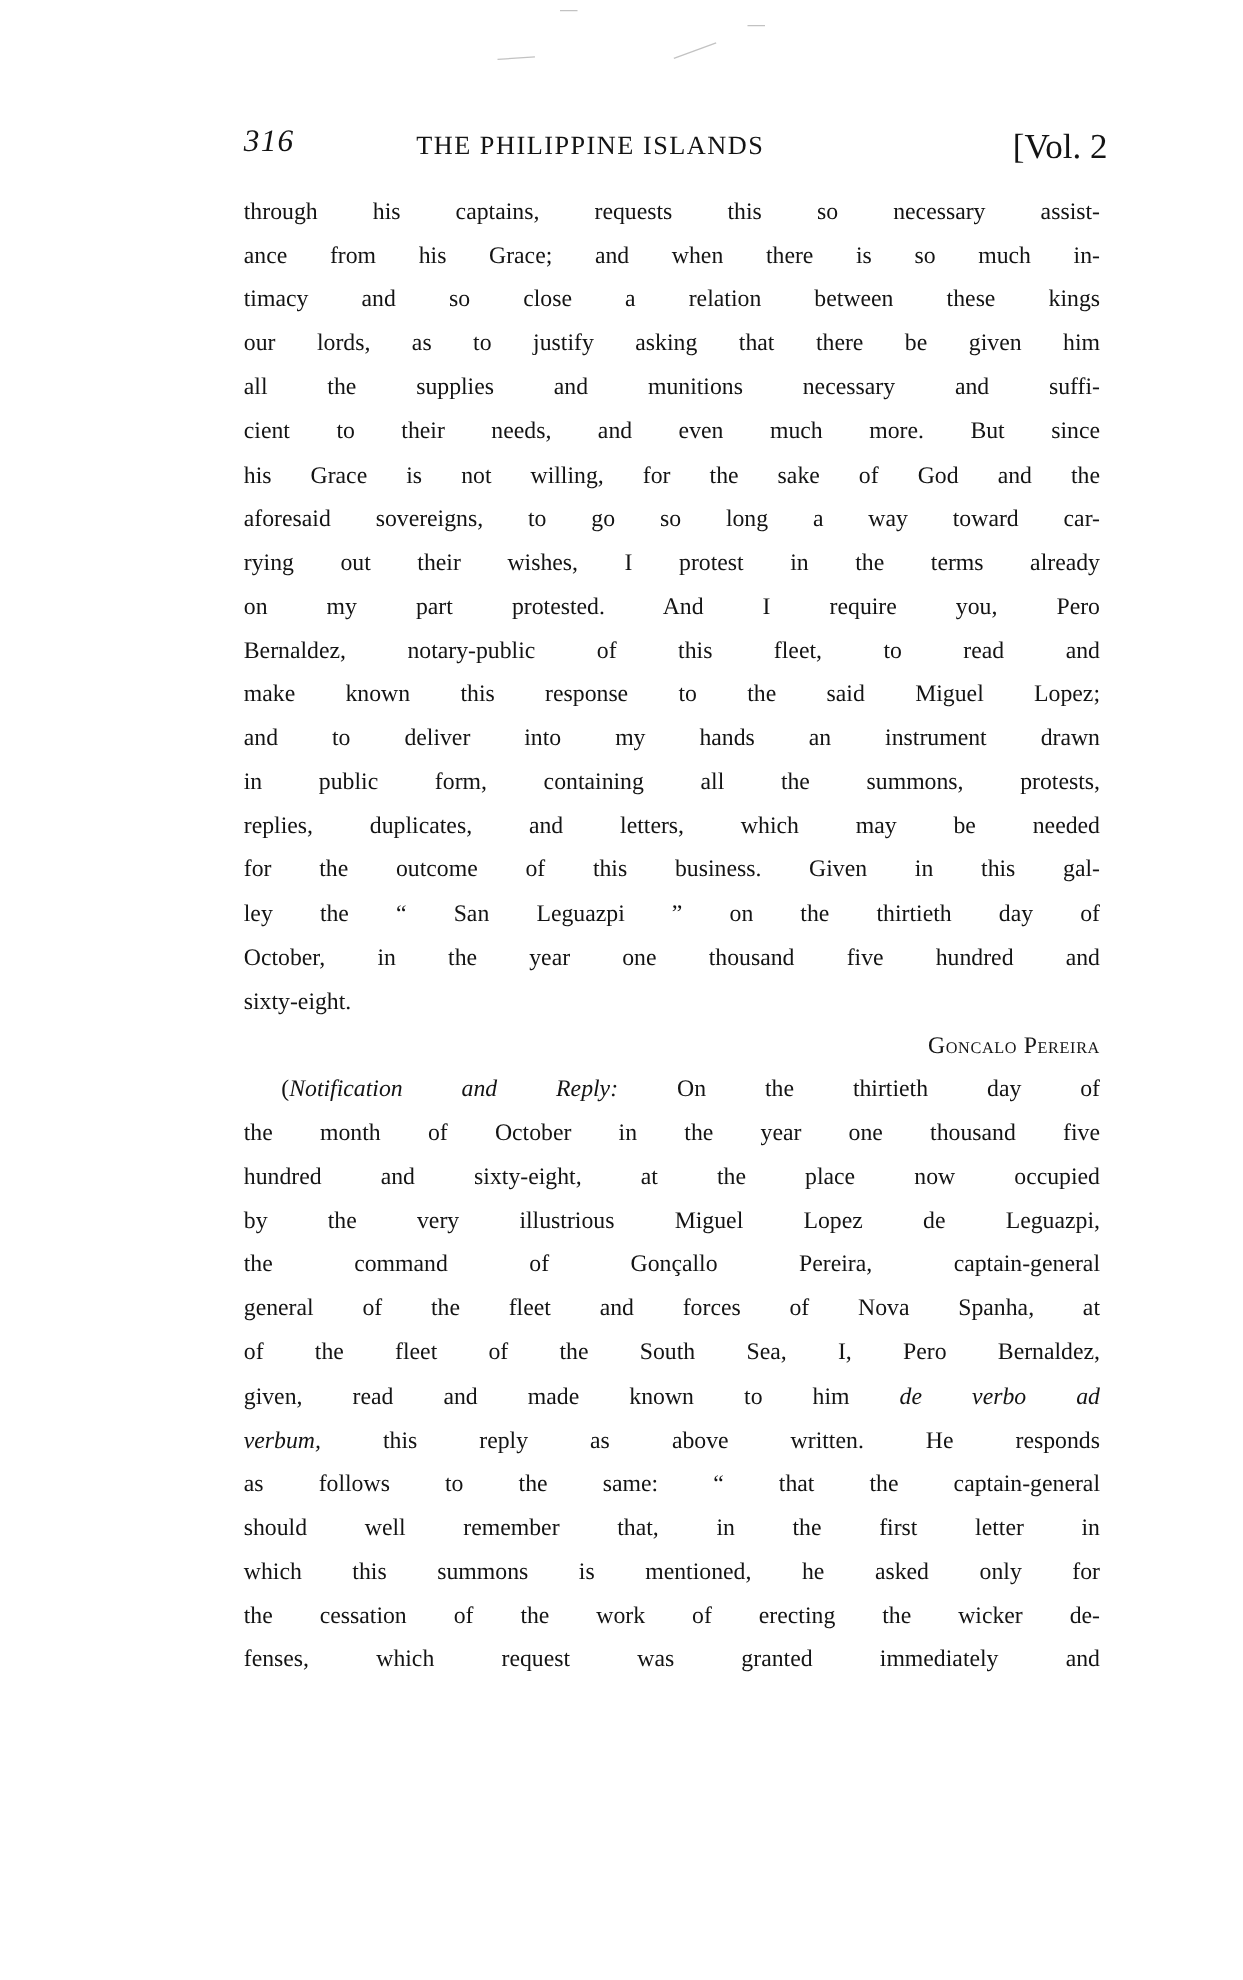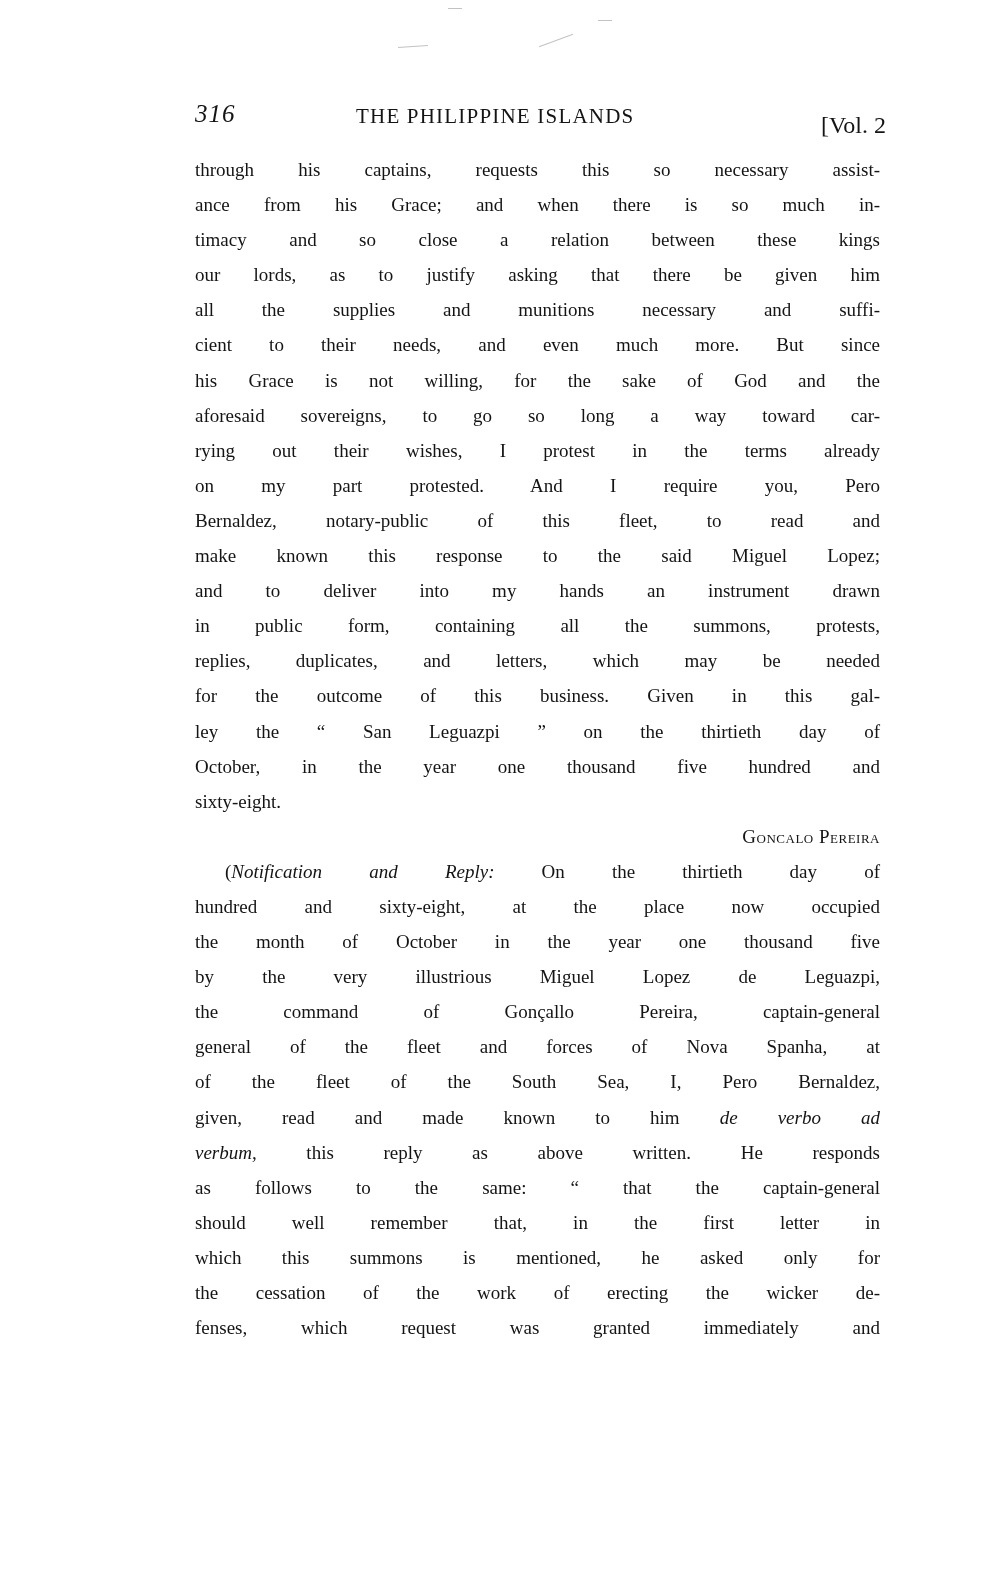--- a/index.html
+++ b/index.html
@@ -35,27 +35,26 @@
     top: 0;
     font-size: 25px;
     letter-spacing: 1px;
     font-style: italic;
   }
   .header .running-title {
     position: absolute;
     left: 138px;
     top: 4px;
     letter-spacing: 1.2px;
-    margin-left: 23px;
   }
   .header .volume {
     position: absolute;
     right: -6px;
-    top: 12px;
-    font-size: 24px;
+    top: 2px;
+    font-size: 28px;
     margin-left: 20px;
   }
   .body-text {
     position: absolute;
     top: 152px;
     left: 195px;
     width: 685px;
     font-size: 19px;
     line-height: 35.1px;
   }
@@ -116,22 +115,22 @@
     <span class="line">for the outcome of this business.  Given in this gal-</span>
     <span class="line">ley the “ San Leguazpi ” on the thirtieth day of</span>
     <span class="line">October, in the year one thousand five hundred and</span>
     <span class="line last">sixty-eight.</span>
   </div>
 
   <span class="signature">Goncalo Pereira</span>
 
   <div>
     <span class="line indent"><span>(</span><span class="it">Notification and Reply:</span><span> On the thirtieth day of</span></span>
+    <span class="line">the month of October in the year one thousand five</span>
     <span class="line">hundred and sixty-eight, at the place now occupied</span>
-    <span class="line">the month of October in the year one thousand five</span>
     <span class="line">by the very illustrious Miguel Lopez de Leguazpi,</span>
     <span class="line">the command of Gonçallo Pereira, captain-general</span>
     <span class="line">general of the fleet and forces of Nova Spanha, at</span>
     <span class="line">of the fleet of the South Sea, I, Pero Bernaldez,</span>
     <span class="line"><span>given, read and made known to him </span><span class="it">de verbo ad</span></span>
     <span class="line"><span class="it">verbum,</span><span> this reply as above written.  He responds</span></span>
     <span class="line">as follows to the same:  “ that the captain-general</span>
     <span class="line">should well remember that, in the first letter in</span>
     <span class="line">which this summons is mentioned, he asked only for</span>
     <span class="line">the cessation of the work of erecting the wicker de-</span>

